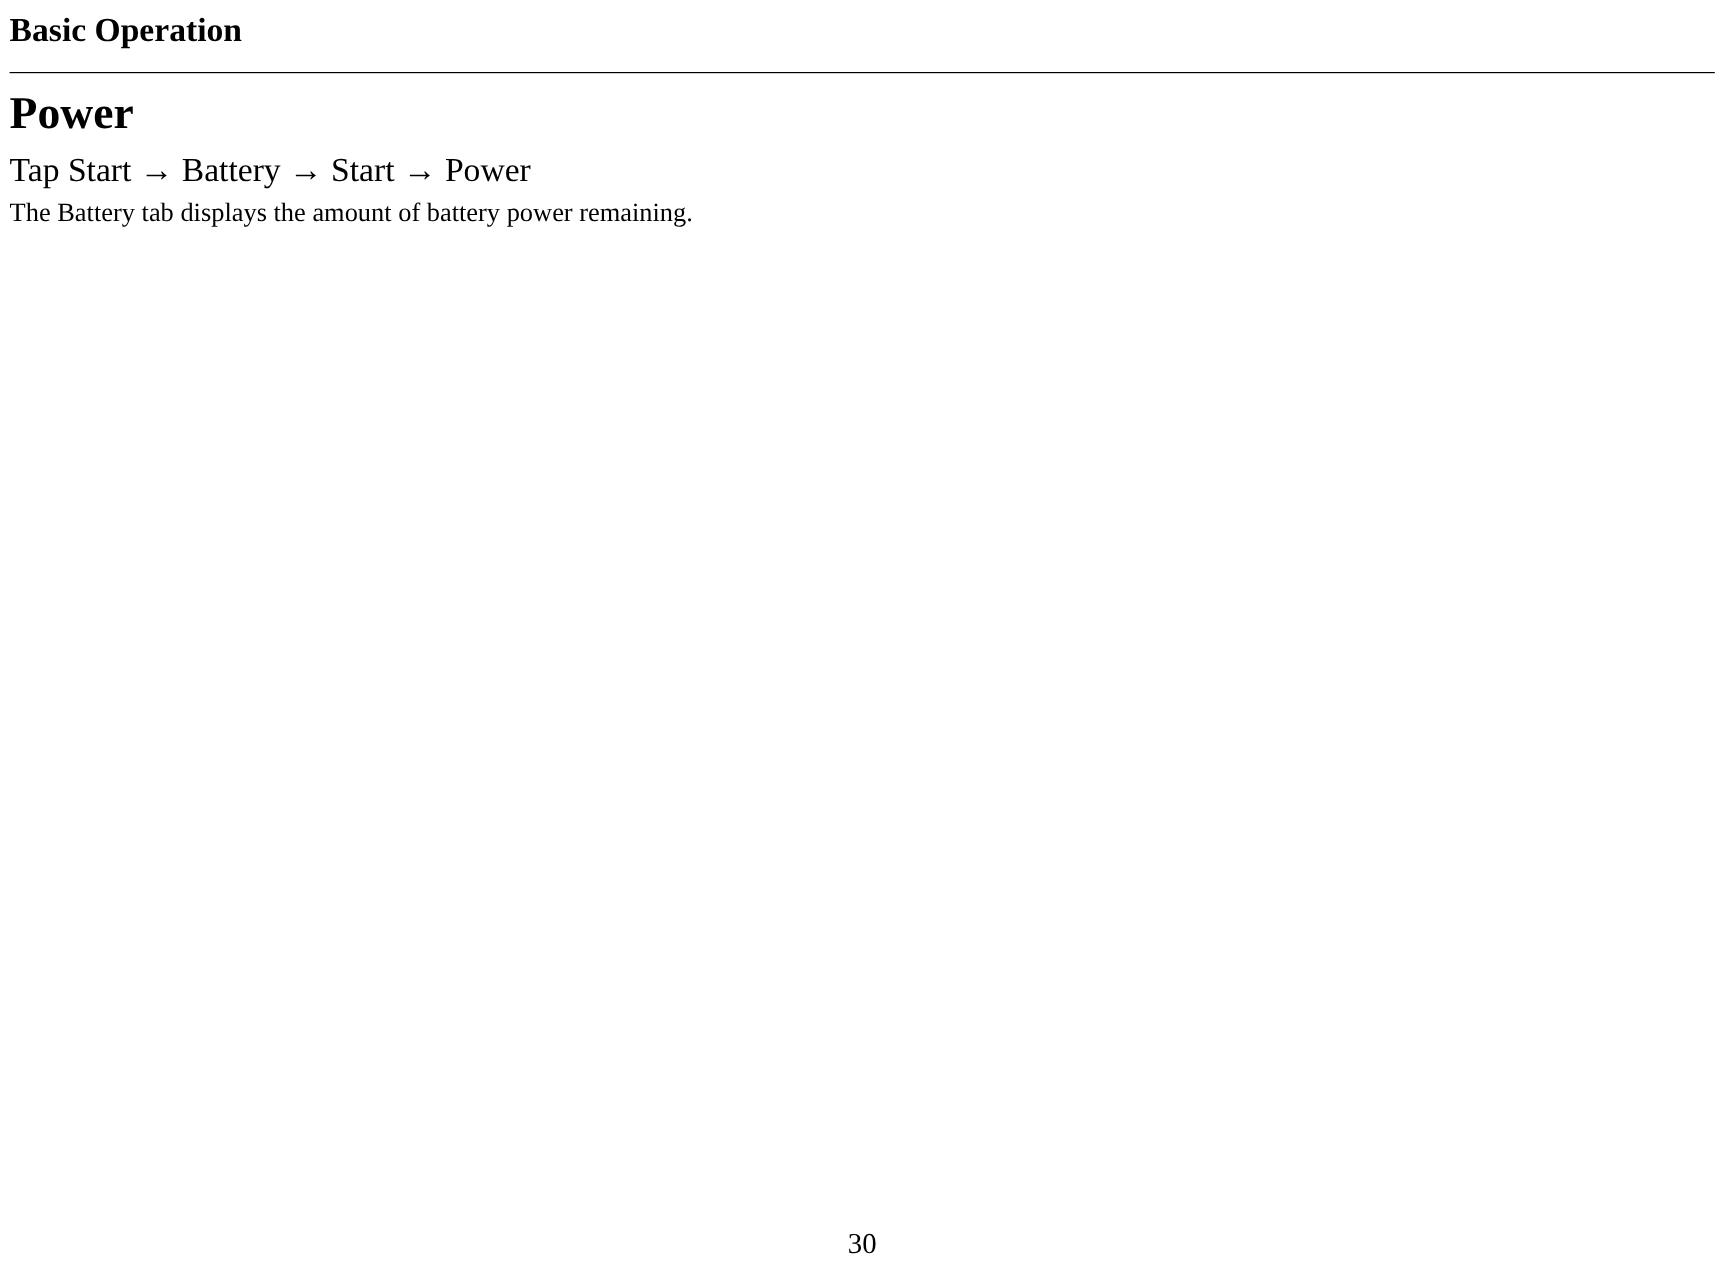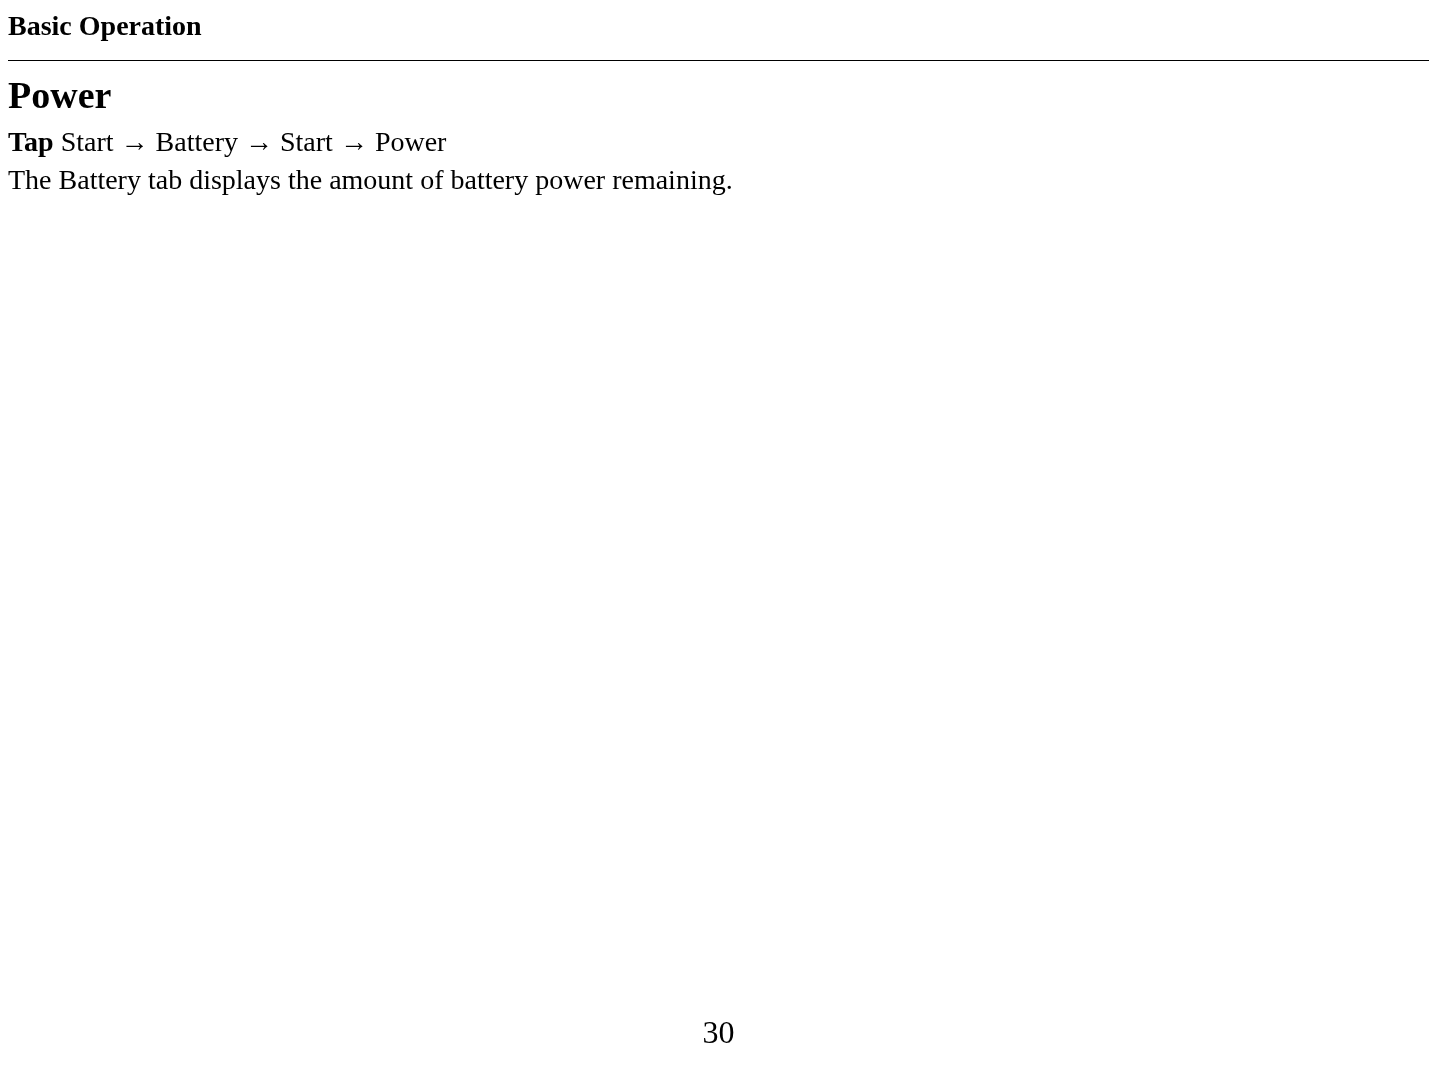--- a/index.html
+++ b/index.html
@@ -30,40 +30,40 @@
     .section-heading {
       font-size: 38px;
       font-weight: bold;
       margin-bottom: 6px;
     }
     .nav-line {
       font-size: 28px;
       line-height: 1.35;
     }
     .nav-line .tap-label {
-      font-weight: bold;
+      font-weight: normal;
     }
     .nav-line .bold {
       font-weight: normal;
     }
     .arrow {
       font-family: 'Arial', sans-serif;
       font-weight: bold;
     }
     .body-text {
-      font-size: 28px;
+      font-size: 22px;
       line-height: 1.35;
     }
     .page-number {
       position: absolute;
       bottom: 14px;
       left: 0;
       right: 0;
       text-align: center;
-      font-size: 32px;
+      font-size: 24px;
     }
   </style>
 </head>
 <body>
 
 <div class="header-title">Basic Operation</div>
 <hr class="divider">
 
 <div class="section-heading">Power</div>
 

